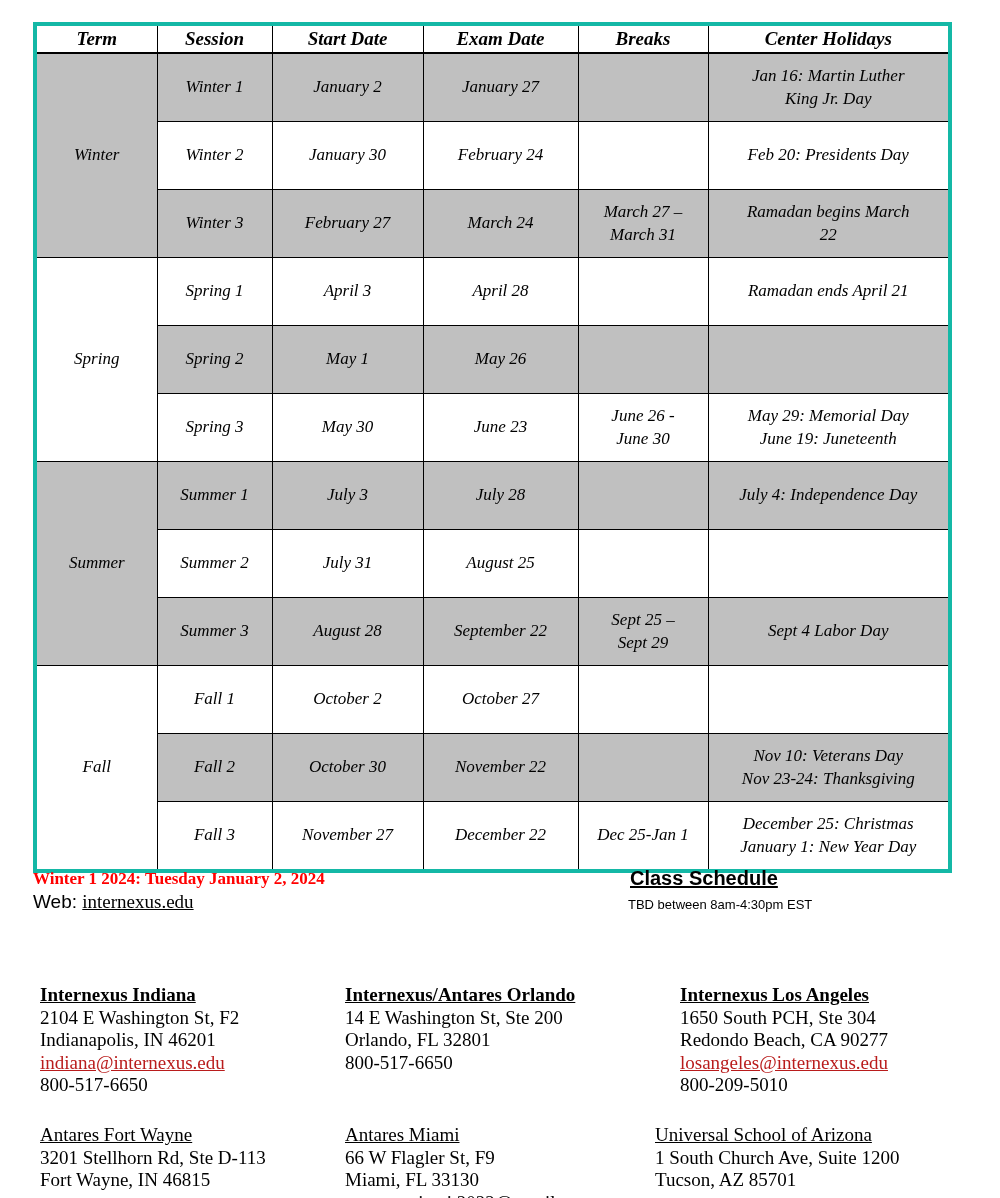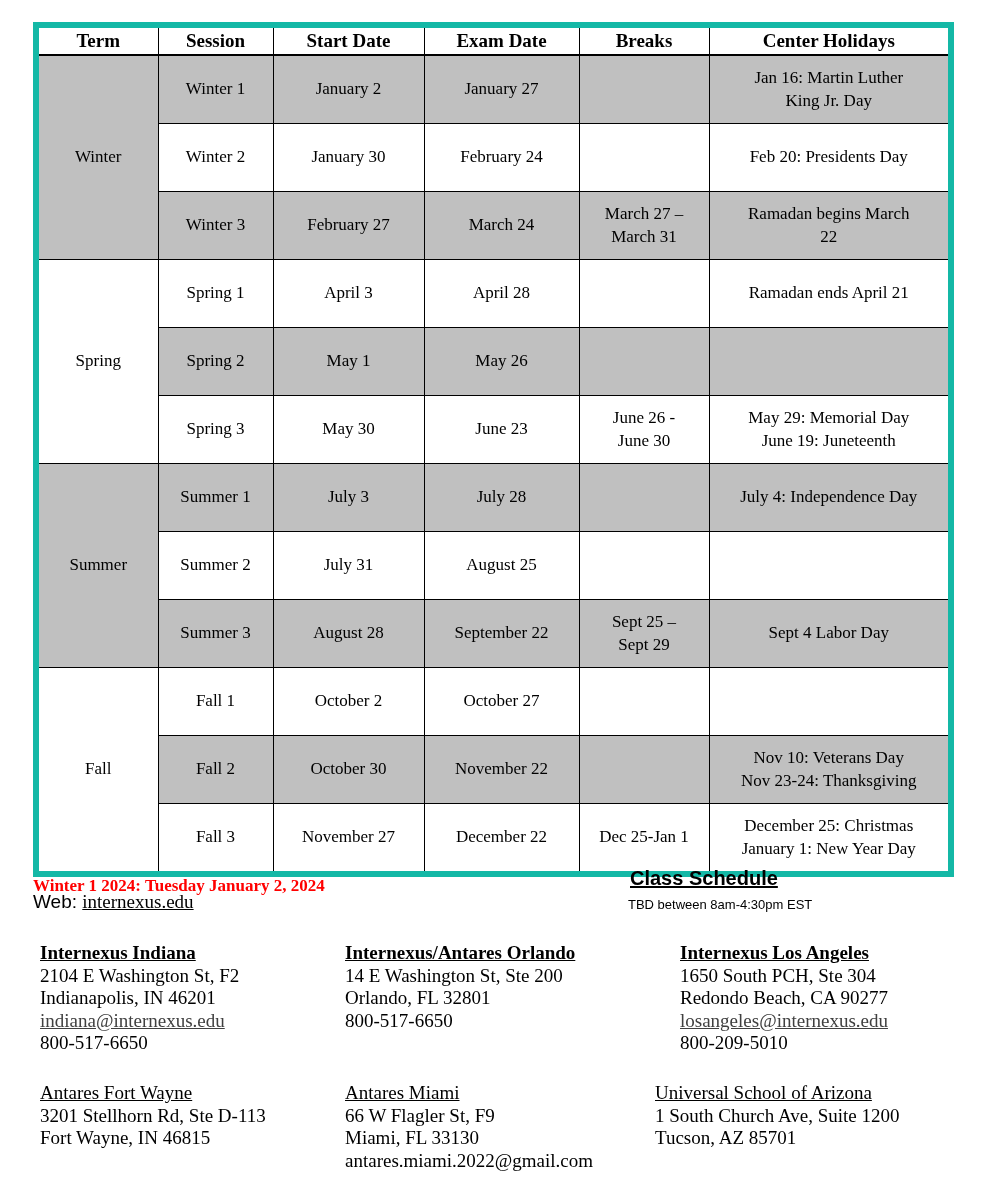--- a/index.html
+++ b/index.html
@@ -12,21 +12,22 @@
   }
 
   
   table.schedule {
     position: absolute;
     left: 33px;
     top: 22px;
     width: 915px;
     border-collapse: collapse;
     table-layout: fixed;
-    border: 6px solid #14b8a6;
+    border: 4px solid #14b8a6;
+    font-style: italic;
   }
   table.schedule th,
   table.schedule td {
     border: 1px solid #000;
     text-align: center;
     vertical-align: middle;
     padding: 2px 6px;
     overflow: hidden;
   }
   table.schedule th {
@@ -48,21 +49,20 @@
   
   .winter-note {
     position: absolute;
     left: 33px;
     top: 869px;
     font-family: "Liberation Serif", serif;
     font-weight: bold;
     font-size: 17px;
     color: #ff0000;
     white-space: nowrap;
-    margin-top: 7px;
   }
   .web-line {
     position: absolute;
     left: 33px;
     top: 891px;
     font-family: "Liberation Sans", sans-serif;
     font-size: 19px;
     white-space: nowrap;
   }
   .web-line a { color: #000; text-decoration: underline; font-family: Liberation Serif, serif; }
@@ -85,26 +85,27 @@
     white-space: nowrap;
   }
 
   
   .contact {
     position: absolute;
     font-family: "Liberation Serif", serif;
     font-size: 19px;
     line-height: 22.5px;
     white-space: nowrap;
+    margin-top: 42px;
   }
   .contact .title { text-decoration: underline; }
   .contact .title.bold { font-weight: bold; }
   .contact div { height: 22.5px; }
   .contact a.email {
-    color: #404040;
+    color: #b91c1c;
     text-decoration: underline;
   }
   #contact-0 { left: 40px;  top: 942px; }
   #contact-1 { left: 345px; top: 942px; }
   #contact-2 { left: 680px; top: 942px; }
   #contact-3 { left: 40px;  top: 1082px; }
   #contact-4 { left: 345px; top: 1082px; }
   #contact-5 { left: 655px; top: 1082px; }
 </style>
 </head>

